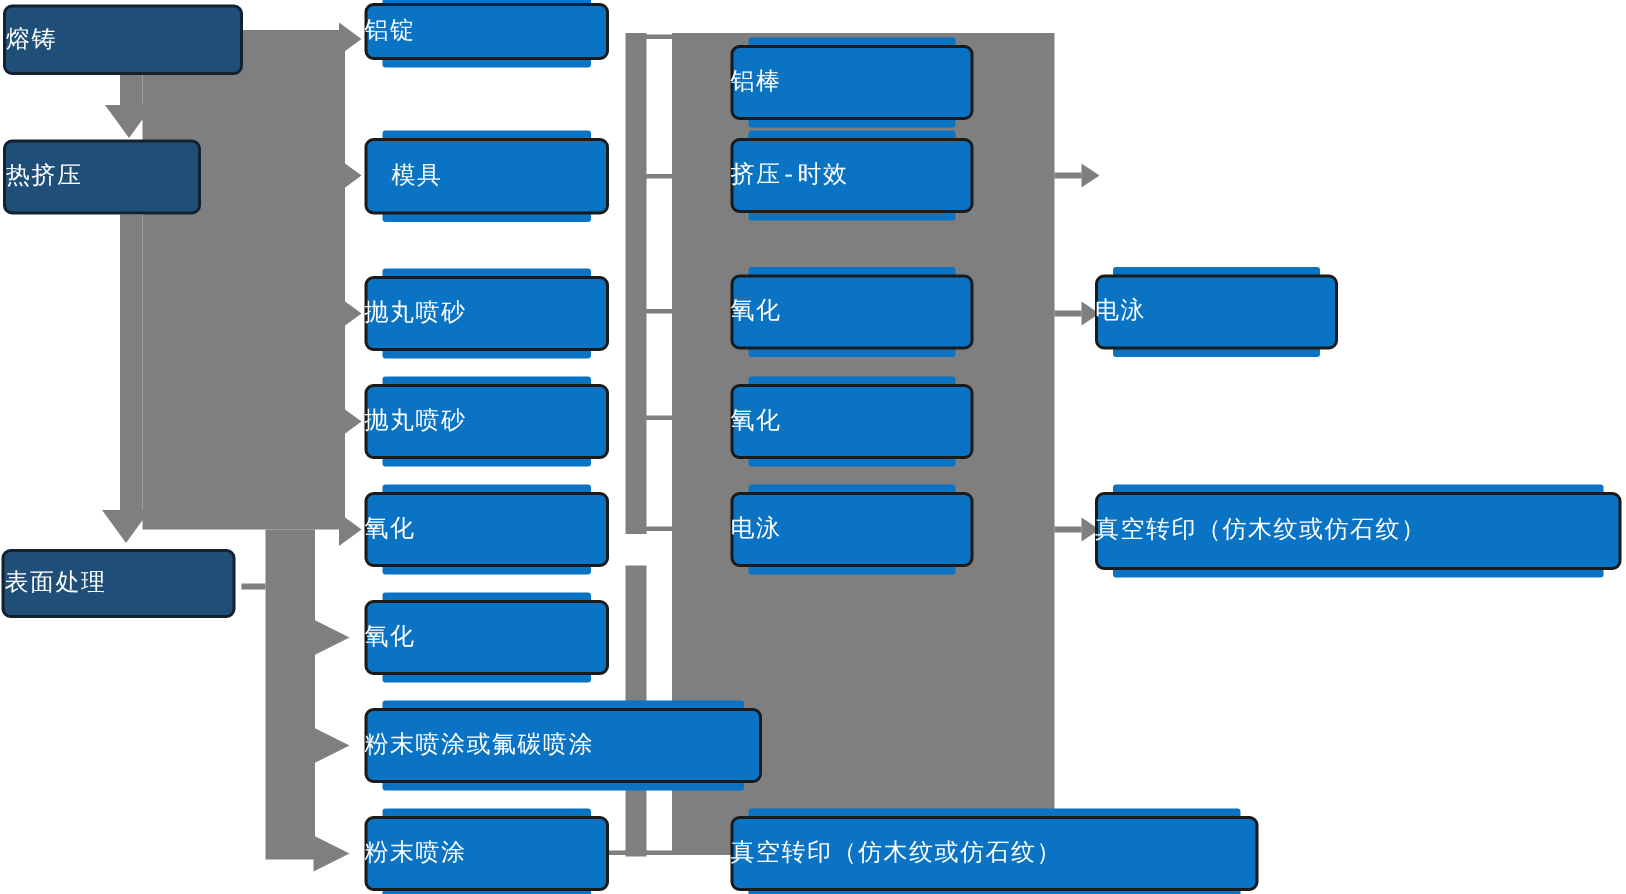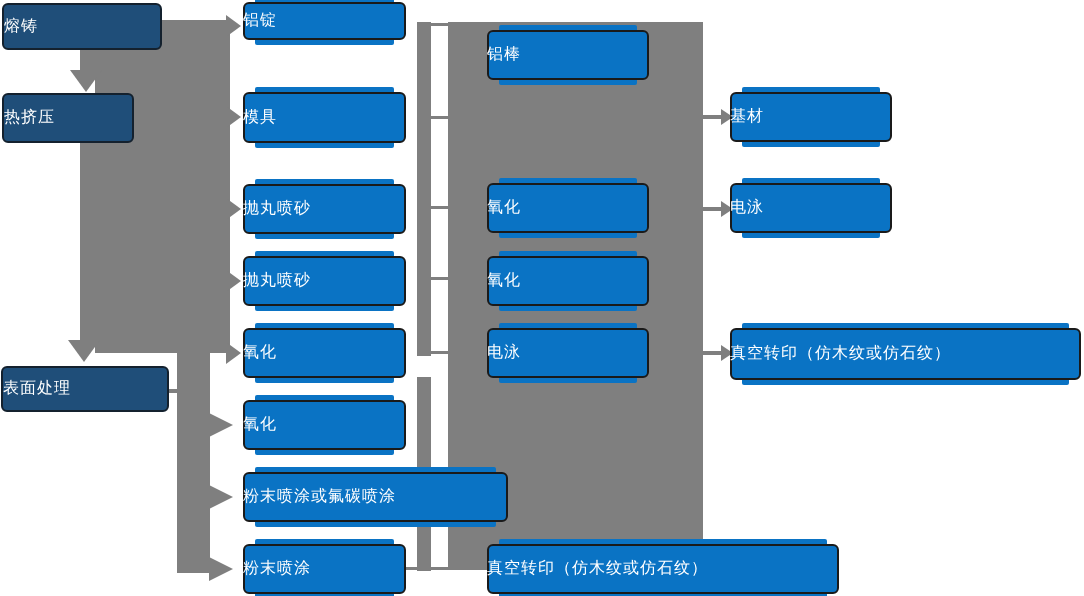--- a/index.html
+++ b/index.html
@@ -80,28 +80,28 @@
   <div class="tri tri-right-sm" style="left:721px;top:201px;"></div>
   <div class="gray" style="left:703px;top:351px;width:18px;height:4px;"></div>
   <div class="tri tri-right-sm" style="left:721px;top:345px;"></div>
 
   <div class="node navy" style="left:2px;top:3px;width:160px;height:47px;">
       <span>熔铸</span>
     </div>
   <div class="node navy" style="left:2px;top:93px;width:132px;height:50px;">
       <span>热挤压</span>
     </div>
-  <div class="node navy" style="left:1px;top:366px;width:168px;height:46px;">
+  <div class="node navy" style="left:1px;top:366px;width:156px;height:46px;">
       <span>表面处理</span>
     </div>
 
   <div class="node blue" style="left:243px;top:2px;width:163px;height:38px;">
       <span>铝锭</span>
     </div>
-  <div class="node blue" style="left:243px;top:92px;width:163px;height:51px;">
+  <div class="node blue" style="left:243px;top:92px;width:163px;height:51px;padding-left:18px;">
       <span>模具</span>
     </div>
   <div class="node blue" style="left:243px;top:184px;width:163px;height:50px;">
       <span>抛丸喷砂</span>
     </div>
   <div class="node blue" style="left:243px;top:256px;width:163px;height:50px;">
       <span>抛丸喷砂</span>
     </div>
   <div class="node blue" style="left:243px;top:328px;width:163px;height:50px;">
       <span>氧化</span>
@@ -112,36 +112,36 @@
   <div class="node blue" style="left:243px;top:472px;width:265px;height:50px;">
       <span>粉末喷涂或氟碳喷涂</span>
     </div>
   <div class="node blue" style="left:243px;top:544px;width:163px;height:50px;">
       <span>粉末喷涂</span>
     </div>
 
   <div class="node blue" style="left:487px;top:2px;width:162px;height:50px;margin-top:28px;">
       <span>铝棒</span>
     </div>
+  <div class="node blue" style="left:487px;top:92px;width:162px;height:50px;">
+      <span>挤压-时效</span>
+    </div>
   <div class="node blue" style="left:487px;top:183px;width:162px;height:50px;">
       <span>氧化</span>
     </div>
   <div class="node blue" style="left:487px;top:256px;width:162px;height:50px;">
       <span>氧化</span>
     </div>
   <div class="node blue" style="left:487px;top:328px;width:162px;height:50px;">
       <span>电泳</span>
     </div>
   <div class="node blue" style="left:487px;top:544px;width:352px;height:50px;">
       <span>真空转印（仿木纹或仿石纹）</span>
     </div>
 
-  <div class="node blue" style="left:730px;top:92px;width:162px;height:50px;">
-      <span>基材</span>
-    </div>
   <div class="node blue" style="left:730px;top:183px;width:162px;height:50px;">
       <span>电泳</span>
     </div>
   <div class="node blue" style="left:730px;top:328px;width:351px;height:52px;">
       <span>真空转印（仿木纹或仿石纹）</span>
     </div>
 
 </div>
 
 </body></html>

